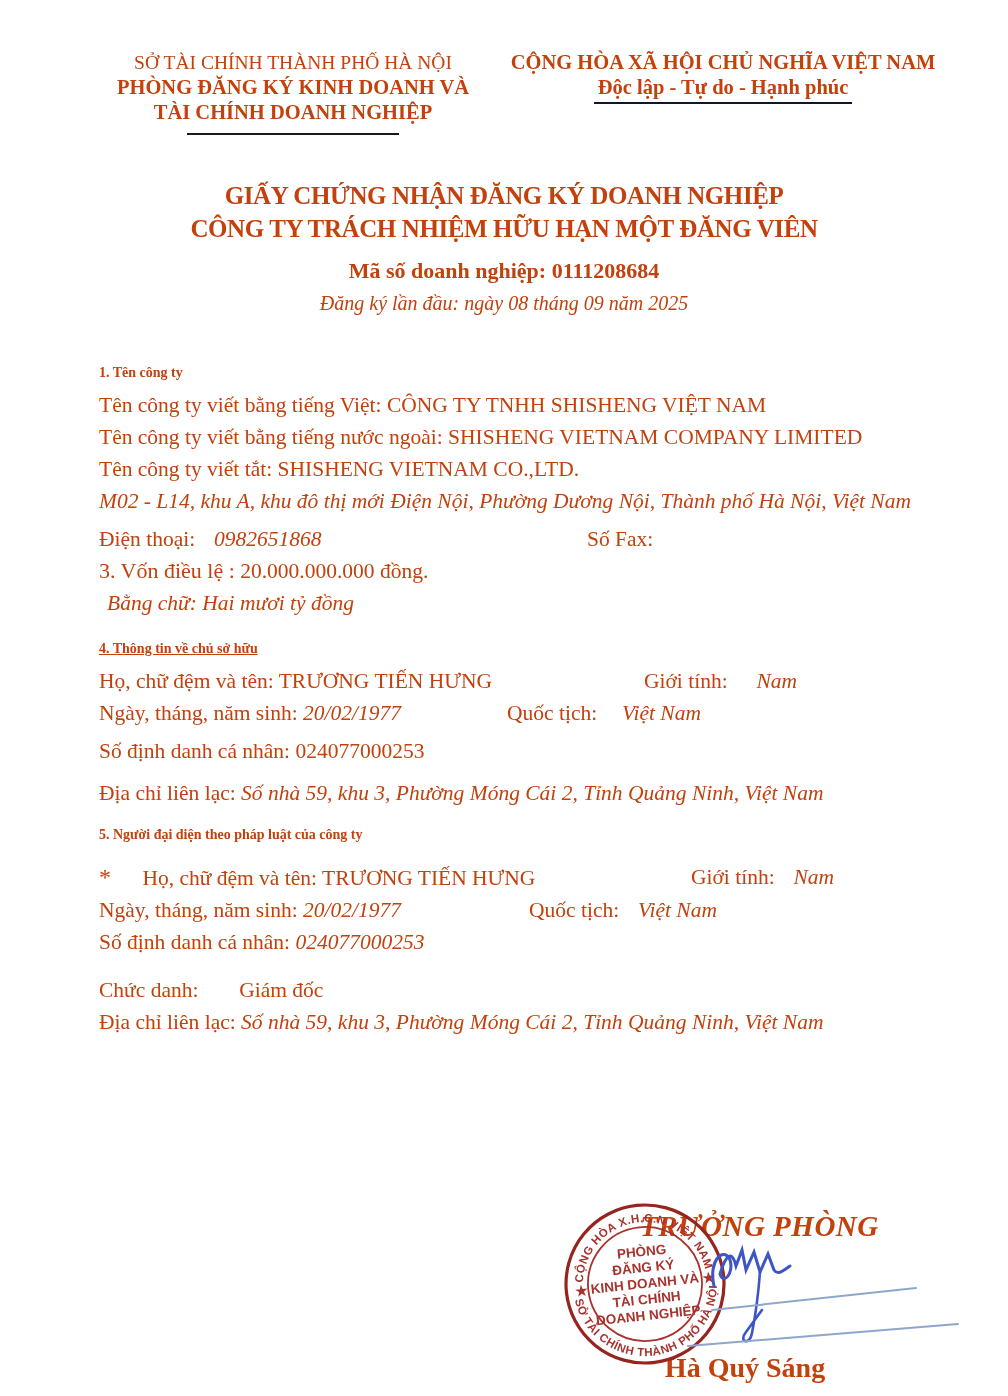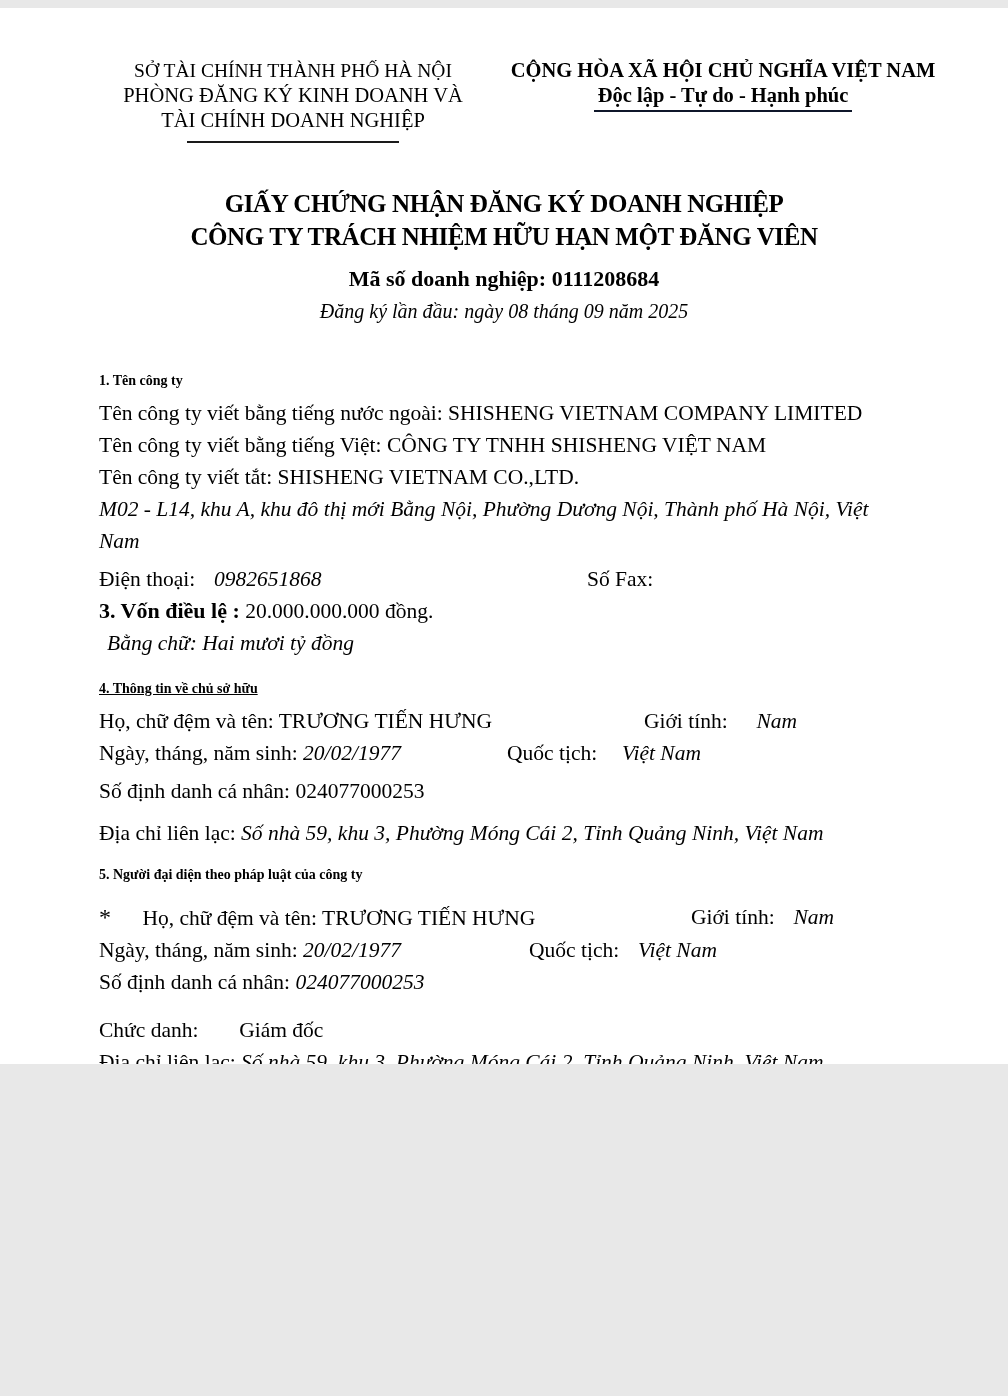--- a/index.html
+++ b/index.html
@@ -1,47 +1,47 @@
 <!DOCTYPE html>
 <html><head>
 <meta charset="utf-8">
 <style>
   * { margin: 0; padding: 0; box-sizing: border-box; }
   html,body { background: #e8e8e8; }
   .page {
     position: relative;
-    width: 1008px; height: 1056px;
-    margin: 8px auto;
+    width: 1008px; height: 1396px;
+    margin: 0 auto;
     background: #ffffff;
     font-family: "Liberation Serif", "DejaVu Serif", serif;
-    color: #000000;
+    color: #c2410c;
     overflow: hidden;
   }
   
   .doc-header { display: flex; padding: 50px 60px 0 88px; }
   .org-block { width: 410px; text-align: center; line-height: 25px; }
   .org-line1 { font-size: 19.5px; }
-  .org-line2 { font-size: 20.5px; font-weight: normal; text-align: center; }
+  .org-line2 { font-size: 20.5px; font-weight: bold; text-align: center; }
   .org-rule { width: 212px; height: 2px; background: #1a1a1a; margin: 8px auto 0 auto; }
   .nat-block { width: 450px; text-align: center; line-height: 25px; margin-left: 0px; }
   .nat-line1 { font-size: 20.5px; font-weight: bold; }
   .nat-line2 { display: inline-block; font-size: 20.5px; font-weight: bold; border-bottom: 2px solid #0f172a; padding: 0 4px 2px 4px; }
   
   .title-block { text-align: center; margin-top: 44px; line-height: 33px; }
   .title-line { font-size: 25px; font-weight: bold; letter-spacing: -0.4px; white-space: nowrap; }
   .tax-line { text-align: center; margin-top: 13px; font-size: 22px; font-weight: bold; }
   .reg-line { text-align: center; margin-top: 8px; font-size: 20px; font-style: italic; }
   
   .content { padding: 0 96px 0 99px; font-size: 21.5px; }
   .sec-heading { font-weight: bold; font-size: 14px; line-height: 32px; }
   .row { position: relative; line-height: 32px; }
   .nowrap { white-space: nowrap; }
   .c2 { position: absolute; top: 0; }
   .it { font-style: italic; }
-  .b { font-weight: bold; }
+  .b { font-weight: normal; }
   .mt-s1 { margin-top: 42px; }
   .mt6 { margin-top: 6px; }
   .mt10 { margin-top: 10px; }
   .mt14 { margin-top: 14px; text-decoration: underline; }
   .mt16 { margin-top: 16px; }
   .gap8 { display: inline-block; width: 8px; }
   .gap14 { display: inline-block; width: 14px; }
   .gap18 { display: inline-block; width: 18px; }
   .gap30 { display: inline-block; width: 30px; }
   .marker { display: inline-block; width: 38px; font-size: 24px; }
@@ -77,34 +77,34 @@
   </div>
   <div class="tax-line">
     <span>Mã số doanh nghiệp:</span>
     <span>0111208684</span>
   </div>
   <div class="reg-line">Đăng ký lần đầu: ngày 08 tháng 09 năm 2025</div>
 
   <div class="content">
 
     <div class="sec-heading mt-s1">1. Tên công ty</div>
+    <div class="row nowrap">
+      <span>Tên công ty viết bằng tiếng Việt:</span>
+      <span>CÔNG TY TNHH SHISHENG VIỆT NAM</span>
+    </div>
     <div class="row">
       <span>Tên công ty viết bằng tiếng nước ngoài:</span>
       <span>SHISHENG VIETNAM COMPANY LIMITED</span>
     </div>
     <div class="row nowrap">
-      <span>Tên công ty viết bằng tiếng Việt:</span>
-      <span>CÔNG TY TNHH SHISHENG VIỆT NAM</span>
-    </div>
-    <div class="row nowrap">
       <span>Tên công ty viết tắt:</span>
       <span>SHISHENG VIETNAM CO.,LTD.</span>
     </div>
 
-    <div class="row it">M02 - L14, khu A, khu đô thị mới Bằng Nội, Phường Dương Nội, Thành phố Hà Nội, Việt Nam</div>
+    <div class="row it">M02 - L14, khu A, khu đô thị mới Điện Nội, Phường Dương Nội, Thành phố Hà Nội, Việt Nam</div>
     <div class="row mt6">
       <span>Điện thoại:</span>
       <span class="gap8"></span>
       <span class="it">0982651868</span>
       <span class="c2" style="left:488px">Số Fax:</span>
     </div>
 
     <div class="row nowrap">
       <span class="b" style="font-size:22px">3. Vốn điều lệ :</span>
       <span>20.000.000.000 đồng.</span>

